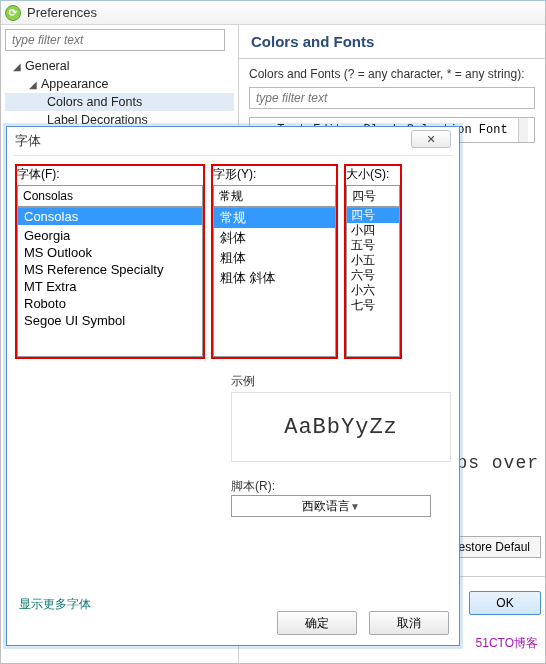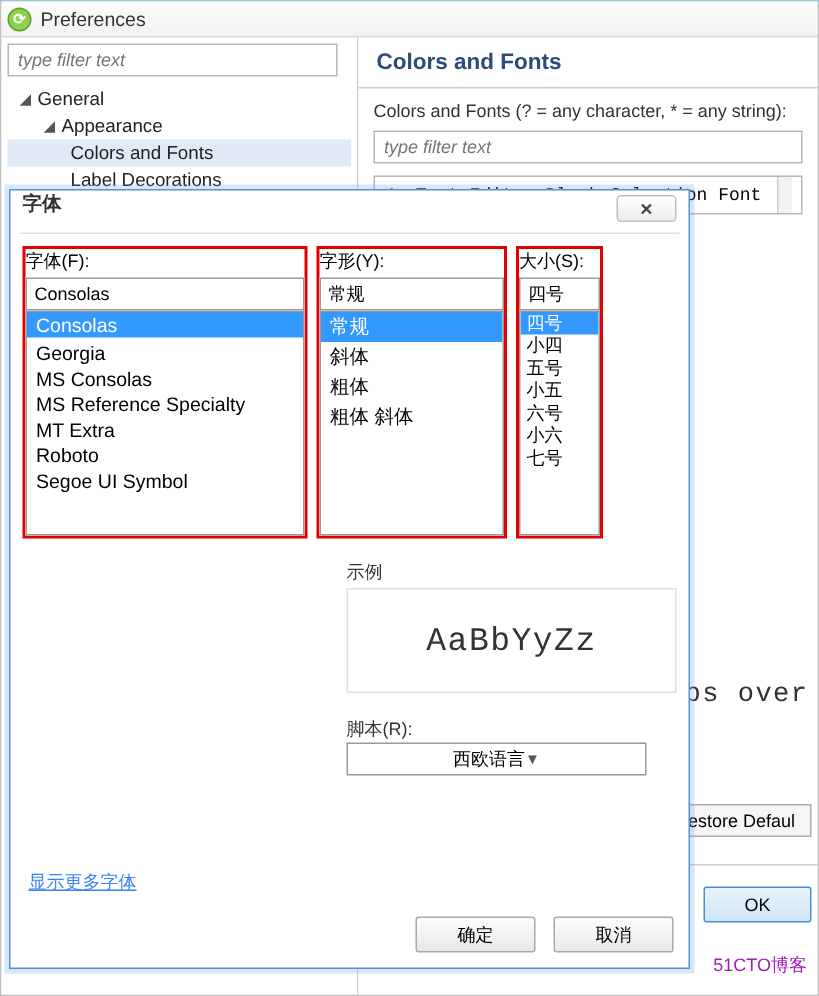--- a/index.html
+++ b/index.html
@@ -31,21 +31,21 @@
   .aa-scroll { width:10px; height:24px; border-left:1px solid #ccc; margin-left:auto; background:#f2f2f2; }
   
   .jump-text { position:absolute; right:6px; bottom:190px; font-family:"Consolas","Courier New",monospace; font-size:18px; color:#333; letter-spacing:1px; white-space:nowrap; }
   .restore-btn { position:absolute; right:4px; bottom:105px; border:1px solid #adadad; background:#f6f6f6; padding:3px 10px; font-size:12px; }
   .bottom-hr { position:absolute; left:0; right:0; bottom:86px; border-top:1px solid #ccc; }
   .ok-btn { position:absolute; right:4px; bottom:48px; width:72px; height:24px; border:1px solid #4a90d9; background:linear-gradient(#eaf3fd,#cfe6fb); font-size:12px; border-radius:2px; }
   .watermark { position:absolute; right:8px; bottom:12px; color:#a21caf; font-size:12px; }
 
   
   .font-dialog { position:absolute; top:126px; left:6px; width:454px; height:520px; background:#fff; border:1px solid #5a8fd6; box-shadow:0 0 0 3px rgba(90,160,220,.25); }
-  .fd-titlebar { height:28px; display:flex; padding:0 8px; position:relative;font-weight:bold; }
+  .fd-titlebar { height:28px; display:flex; align-items:center; padding:0 8px; position:relative; }
   .fd-title { font-size:13px; color:#333; }
   .fd-close { position:absolute; right:8px; top:3px; width:40px; height:18px; border:1px solid #c0c0c0; border-radius:3px; background:linear-gradient(#fff,#ebebeb); display:flex; align-items:center; justify-content:center; font-size:11px; color:#444; }
   .fd-faint { color:#b8cfe6; font-size:11px; margin-left:14px; }
   .fd-sep { border-top:1px solid #e2e2e2; margin:0 6px; }
   .fd-body { display:flex; padding:8px 8px 0 8px; gap:6px; }
   .col { display:flex; flex-direction:column; }
   .col-label { font-size:12px; margin-bottom:2px; }
   .col-input { height:22px; border:1px solid #999; padding:2px 5px; font-size:12px; background:#fff; }
   .col-list { border:1px solid #999; background:#fff; overflow:hidden; font-size:13px; margin-top:0; }
   .col-list .item { padding:1px 6px; white-space:nowrap; cursor:default; }
@@ -61,21 +61,21 @@
   .size-list .item { padding:0 4px; line-height:15px; }
 
   .fd-sample { margin:14px 8px 0 224px; }
   .sample-box { border:1px solid #e0e0e0; height:70px; margin-top:2px; display:flex; align-items:center; justify-content:center; font-family:"Consolas","Courier New",monospace; font-size:22px; color:#333; letter-spacing:1px; }
   .sample-label { font-size:12px; color:#333; }
   
   .fd-script { margin:16px 8px 0 224px; }
   .script-select { width:200px; height:22px; border:1px solid #999; background:#fff; font-size:12px; padding:1px 4px; display:flex; align-items:center; justify-content:center; }
   .dd-arrow { font-size:10px; color:#555; }
 
-  .fd-link { position:absolute; left:12px; bottom:48px; color:#3b82f6; font-size:12px; text-decoration:underline; cursor:pointer; }
+  .fd-link { position:absolute; left:12px; bottom:32px; color:#0f766e; font-size:12px; cursor:pointer; }
   .fd-btnrow { position:absolute; right:10px; bottom:10px; display:flex; gap:12px; }
   .fd-btn { width:80px; height:24px; border:1px solid #aaa; background:linear-gradient(#fdfdfd,#e8e8e8); font-size:12px; border-radius:2px; }
 </style>
 </head>
 <body>
 
 <div class="pref-window">
   <div class="pref-glow"></div>
   <div class="pref-titlebar">
     <span class="pref-icon">⟳</span>
@@ -130,21 +130,21 @@
   <div class="fd-sep"></div>
   <div class="fd-body">
 
     <div class="col col-font hi-red">
       <div class="col-label">字体(F):</div>
       <input class="col-input" value="Consolas" style="">
       <div class="col-list">
         <div class="item sel">Consolas</div>
         <div class="item"></div>
         <div class="item">Georgia</div>
-        <div class="item">MS Consolas</div>
+        <div class="item">MS Outlook</div>
         <div class="item">MS Reference Specialty</div>
         <div class="item">MT Extra</div>
         <div class="item">Roboto</div>
         <div class="item">Segoe UI Symbol</div>
       </div>
     </div>
 
     <div class="col col-style hi-red">
       <div class="col-label">字形(Y):</div>
       <input class="col-input" value="常规" style="">

